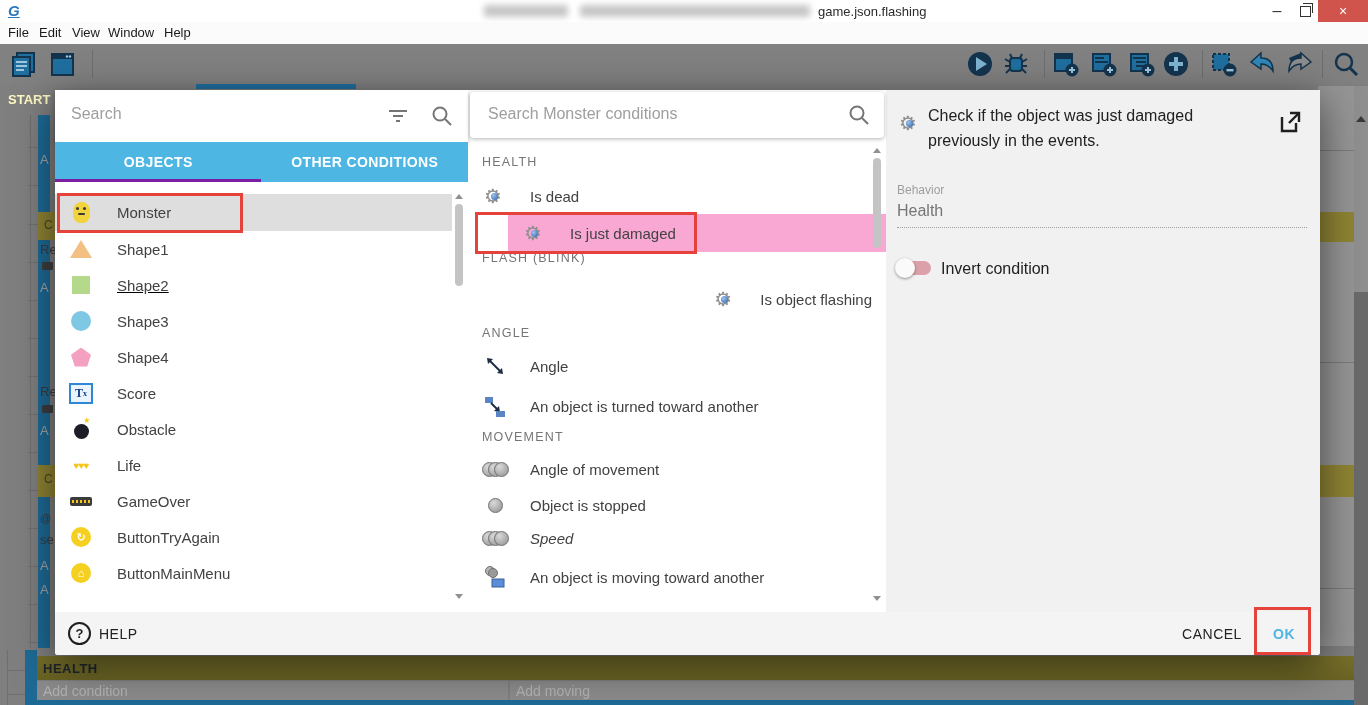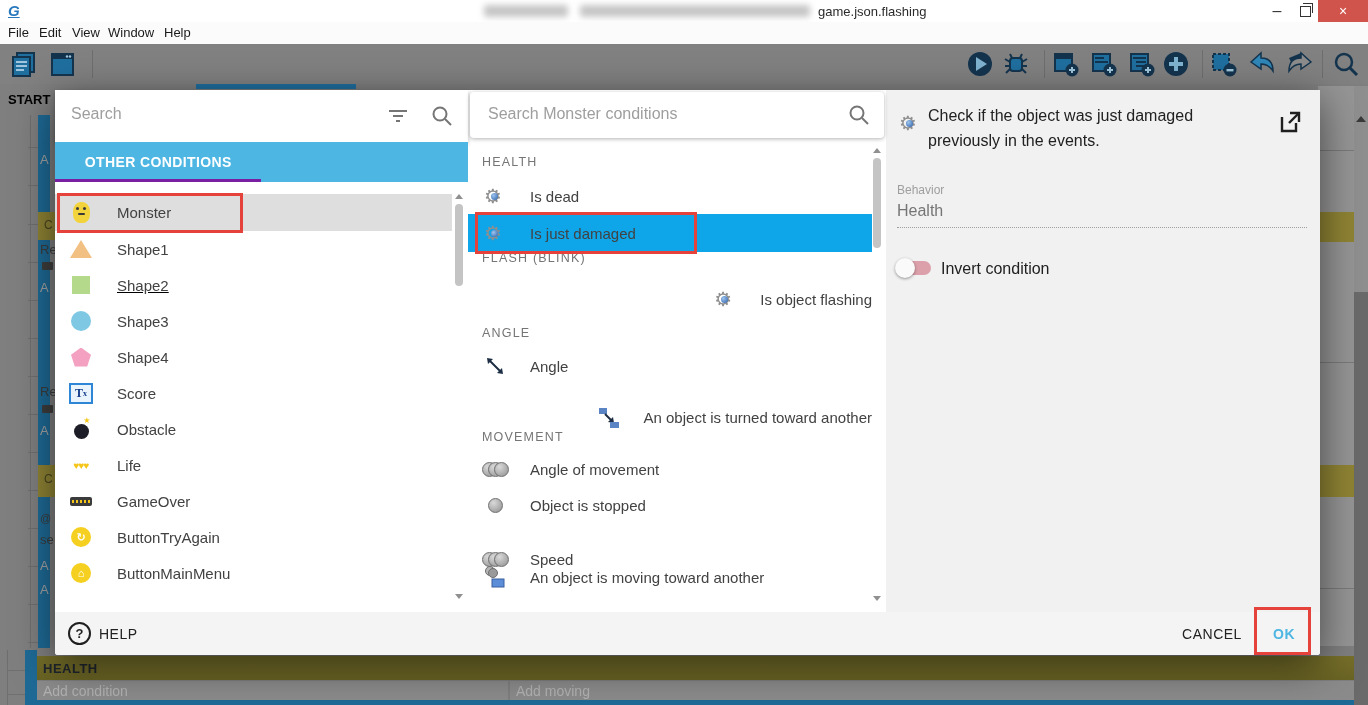--- a/index.html
+++ b/index.html
@@ -20,21 +20,21 @@
   .menubar{left:0;top:22px;width:1368px;height:22px;background:#fbfbfb;border-bottom:1px solid #d8d8d8;}
   .menuitem{top:3px;font-size:13px;color:#1a1a1a;}
 
   
   .toolbar{left:0;top:44px;width:1368px;height:40px;background:#818181;}
   .tbtn{top:4px;width:32px;height:32px;display:flex;align-items:center;justify-content:center;}
   .tsep{top:6px;width:1px;height:28px;background:#6e6e6e;}
 
   
   .backdrop-tabline{left:196px;top:84px;width:160px;height:5px;background:#1f6f9f;}
-  .start-label{left:8px;top:92px;font-size:13px;font-weight:bold;color:#000000;}
+  .start-label{left:8px;top:92px;font-size:13px;font-weight:bold;color:#fef9c3;}
   .vline{width:1px;background:#6f6f6f;}
   .bluebar{background:#1e6a96;}
   .tick{height:1px;background:#6f6f6f;}
   .ycomment{background:#8f8434;}
   .frag{left:40px;width:15px;overflow:hidden;font-size:13px;color:#a5a5a5;white-space:nowrap;}
   .frag.dark{color:#3c3c3c;}
   .frag.cy{color:#4a4520;font-size:12px;left:44px;}
   .fragicon{left:42px;width:11px;height:8px;background:#3e3e3e;border-radius:1px;}
   .bottom-health{left:37px;top:656px;width:1317px;height:24px;background:linear-gradient(#77702a,#6a6424);
                  display:flex;align-items:center;}
@@ -68,21 +68,21 @@
   .row-obj.sel{background:#dedede;height:37px;}
   .row-obj .ico{width:24px;margin-left:14px;margin-right:24px;display:flex;align-items:center;justify-content:center;}
   .row-obj .lbl{font-size:15px;color:#424242;}
   
   .msearch{left:415px;top:2px;width:414px;height:46px;background:#fff;border-radius:4px;
            box-shadow:0 1px 4px rgba(0,0,0,.3);z-index:3;}
   .msearch input{position:absolute;left:16px;top:12px;width:330px;}
   .condlist{left:413px;top:48px;width:418px;height:474px;overflow:hidden;background:#fff;}
   .sec-hdr{left:14px;font-size:12.5px;color:#757575;letter-spacing:1.2px;}
   .row-cond{left:0;width:404px;height:36px;display:flex;align-items:center;}
-  .row-cond.sel{background:#0ea5e9;height:38px;}
+  .row-cond.sel{background:#f9a8d4;height:38px;margin-left:40px;}
   .row-cond .ico{width:26px;margin-left:14px;margin-right:22px;display:flex;align-items:center;justify-content:center;}
   .row-cond .lbl{font-size:15px;color:#424242;}
   
   .gear{position:relative;width:22px;height:22px;}
   .gear:before{content:"⚙";font-family:"DejaVu Sans",sans-serif;font-size:20px;line-height:22px;color:#8f8f8f;position:absolute;left:0;top:0;}
   .gear:after{content:"";position:absolute;left:7px;top:8px;width:7px;height:7px;border-radius:50%;
               background:radial-gradient(circle at 35% 35%,#9cc4ee,#2d5fa8);}
   .gear.big{transform:scale(1.25);}
   
   .dscroll{width:8px;background:#c4c4c4;border-radius:4px;}
@@ -330,20 +330,21 @@
         <line x1="2" y1="4" x2="20" y2="4" stroke="#757575" stroke-width="2"></line>
         <line x1="6" y1="9" x2="16" y2="9" stroke="#757575" stroke-width="2"></line>
         <line x1="9" y1="14" x2="13" y2="14" stroke="#757575" stroke-width="2"></line>
       </svg>
     <svg class="abs" style="left:376px;top:15px;" width="22" height="22" viewBox="0 0 22 22">
         <circle cx="9" cy="9" r="6.5" fill="none" stroke="#757575" stroke-width="2"></circle>
         <line x1="14" y1="14" x2="20" y2="20" stroke="#757575" stroke-width="2"></line>
       </svg>
   </div>
   <div class="abs tabs">
+    <div class="tab">OBJECTS</div>
     <div class="tab">OTHER CONDITIONS</div>
   </div>
   <div class="abs tabline"></div>
 
   <div class="abs objlist">
     <div class="abs row-obj sel" style="top:12px;">
       <span class="ico">
           <span class="i-monster"></span>
         </span>
       <span class="lbl">Monster</span>
@@ -447,21 +448,21 @@
     <div class="abs row-cond" style="top:210px;">
       <span class="ico">
         <svg width="22" height="22" viewBox="0 0 22 22">
             <line x1="5" y1="5" x2="17" y2="17" stroke="#1d2d44" stroke-width="2"></line>
             <polygon points="3,3 9,4 4,9" fill="#1d2d44"></polygon>
             <polygon points="19,19 13,18 18,13" fill="#1d2d44"></polygon>
           </svg>
       </span>
       <span class="lbl">Angle</span>
     </div>
-    <div class="abs row-cond" style="top:261px;justify-content:flex-end;">
+    <div class="abs row-cond" style="top:250px;">
       <span class="ico">
         <svg width="24" height="24" viewBox="0 0 24 24">
             <rect x="2" y="3" width="8" height="6" fill="#5b84c4"></rect>
             <line x1="8" y1="9" x2="15" y2="16" stroke="#1d2d44" stroke-width="2"></line>
             <polygon points="17,18 11,17 16,12" fill="#1d2d44"></polygon>
             <rect x="13" y="17" width="9" height="6" fill="#5b84c4"></rect>
           </svg>
       </span>
       <span class="lbl">An object is turned toward another</span>
     </div>
@@ -475,21 +476,21 @@
           </span>
         </span>
       <span class="lbl">Angle of movement</span>
     </div>
     <div class="abs row-cond" style="top:349px;">
       <span class="ico">
           <span class="mc"></span>
         </span>
       <span class="lbl">Object is stopped</span>
     </div>
-    <div class="abs row-cond" style="top:403px;">
+    <div class="abs row-cond" style="top:382px;font-style:italic;">
       <span class="ico">
           <span class="i-circles">
             <span class="mc"></span>
             <span class="mc"></span>
             <span class="mc"></span>
           </span>
         </span>
       <span class="lbl">Speed</span>
     </div>
     <div class="abs row-cond" style="top:421px;">

